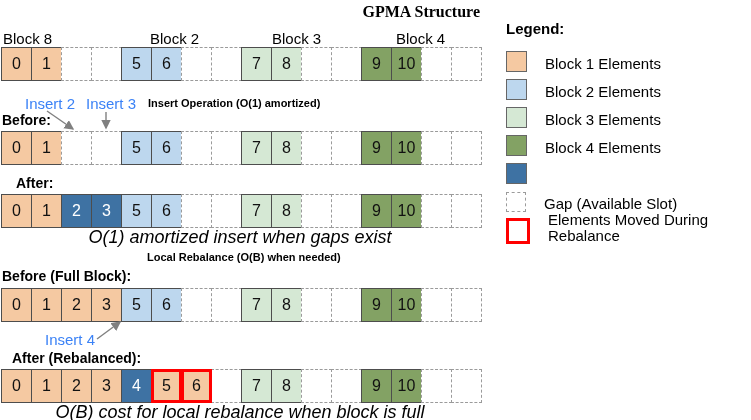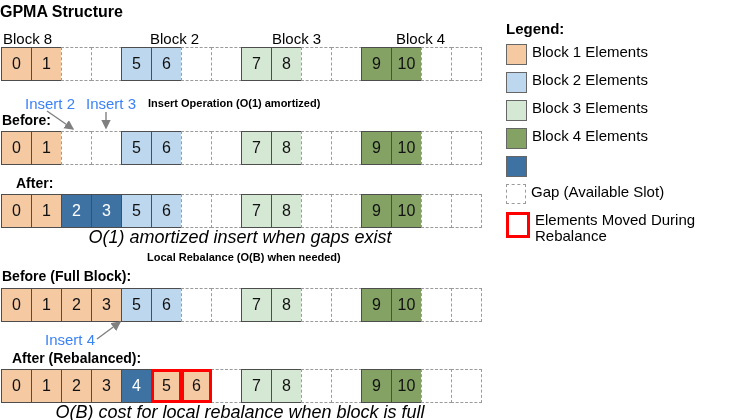--- a/index.html
+++ b/index.html
@@ -1,21 +1,21 @@
 <!DOCTYPE html>
 <html style="--block1: #F5C9A2; --block2: #BDD7EE; --block3: #D5E8D4; --block4: #83A264; --new: #3E72A3; --gap_fill: #FFFFFF; --cell_border: #4D4D4D; --gap_border: #9B9B9B; --moved_border: #FF0000; --arrow: #808080;"><head>
 <meta charset="utf-8">
 <style>
   html,body { margin:0; padding:0; background:#fff; }
   #canvas {
     position:relative; width:751px; height:420px; overflow:hidden;
     font-family:"Liberation Sans","DejaVu Sans",sans-serif; color:#000; background:#fff;
   }
   .abs { position:absolute; }
-  .title-main { font-size:16px; font-weight:bold; text-align:left; }
+  .title-main { font-size:16px; font-weight:bold; text-align:right;font-family:Liberation Serif, serif; }
   .title-sec { font-size:11px; font-weight:bold; white-space:nowrap; }
   .row-label { font-size:14px; font-weight:bold; white-space:nowrap; }
   .blk-label { font-size:15px; white-space:nowrap; }
   .ann-label { font-size:15px; white-space:nowrap; color:#3b82f6; }
   .caption { font-size:18px; font-style:italic; text-align:center; width:480px; }
 
   .cells-row { position:absolute; left:1px; display:flex; height:34px; }
   .cell {
     flex:0 0 31px; width:31px; height:34px; box-sizing:border-box;
     border:1px solid var(--cell_border);
@@ -27,21 +27,21 @@
   .cell.block2 { background:var(--block2); }
   .cell.block3 { background:var(--block3); }
   .cell.block4 { background:var(--block4); }
   .cell.new    { background:var(--new); color:#fff; }
   .cell.gap    { background:var(--gap_fill); border:1px dashed var(--gap_border); }
   .cell.moved  { background:var(--block1); border:3px solid var(--moved_border); position:relative; z-index:2; }
 
   #legend { position:absolute; left:506px; top:20px; width:238px; }
   .legend-title { font-size:15px; font-weight:bold; }
   .legend-list { margin-top:7px; }
-  .legend-item { display:flex; align-items:flex-start; gap:5px; min-height:28px; font-size:15px; }
+  .legend-item { display:flex; align-items:flex-end; gap:18px; min-height:28px; font-size:15px; }
   .legend-label { line-height:1.08; max-width:178px; }
   .swatch { flex:0 0 auto; width:21px; height:21px; box-sizing:border-box; border:1px solid #666; background:#fff; }
   .swatch.block1 { background:var(--block1); }
   .swatch.block2 { background:var(--block2); }
   .swatch.block3 { background:var(--block3); }
   .swatch.block4 { background:var(--block4); }
   .swatch.new    { background:var(--new); }
   .swatch.gap    { width:20px; height:20px; border:1px dashed var(--gap_border); }
   .swatch.moved  { width:24px; height:26px; border:3px solid var(--moved_border); }
 

